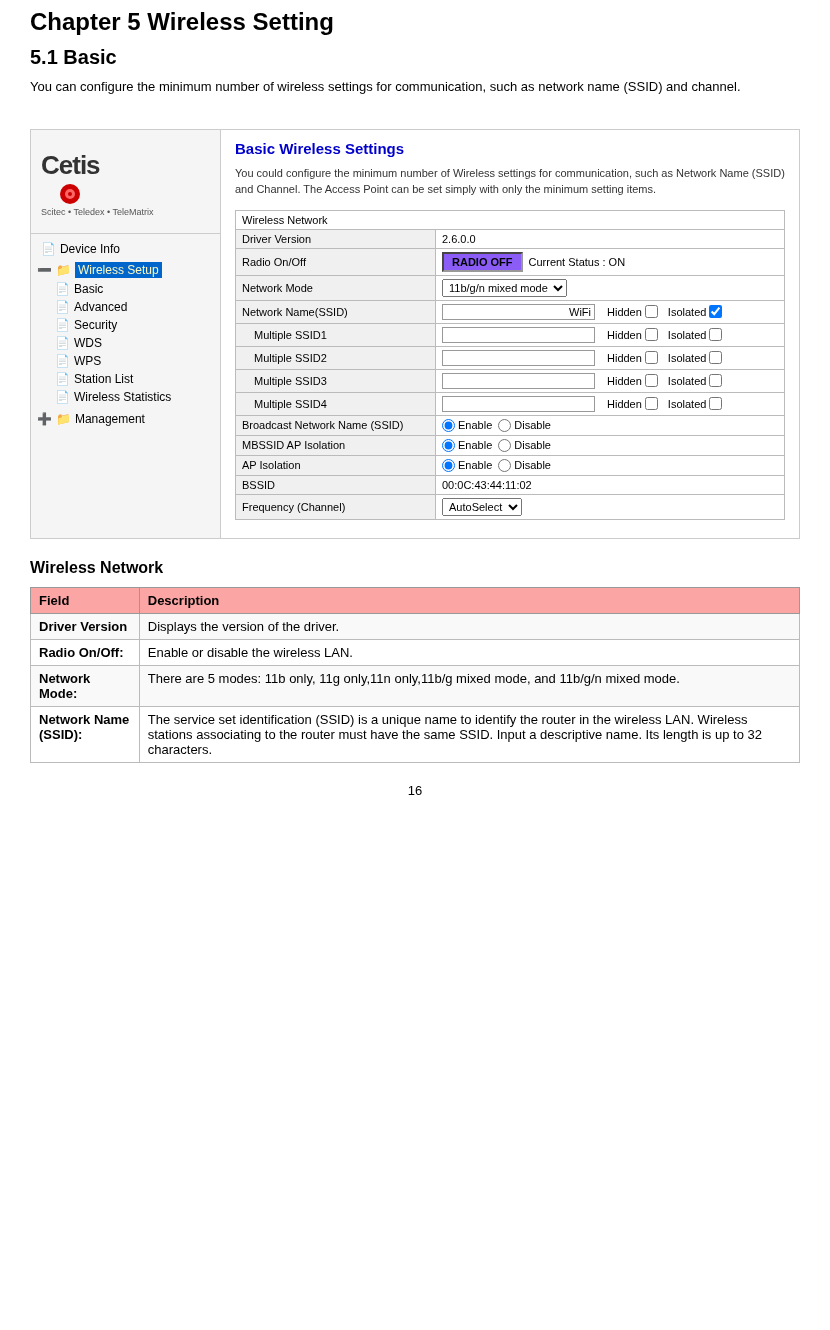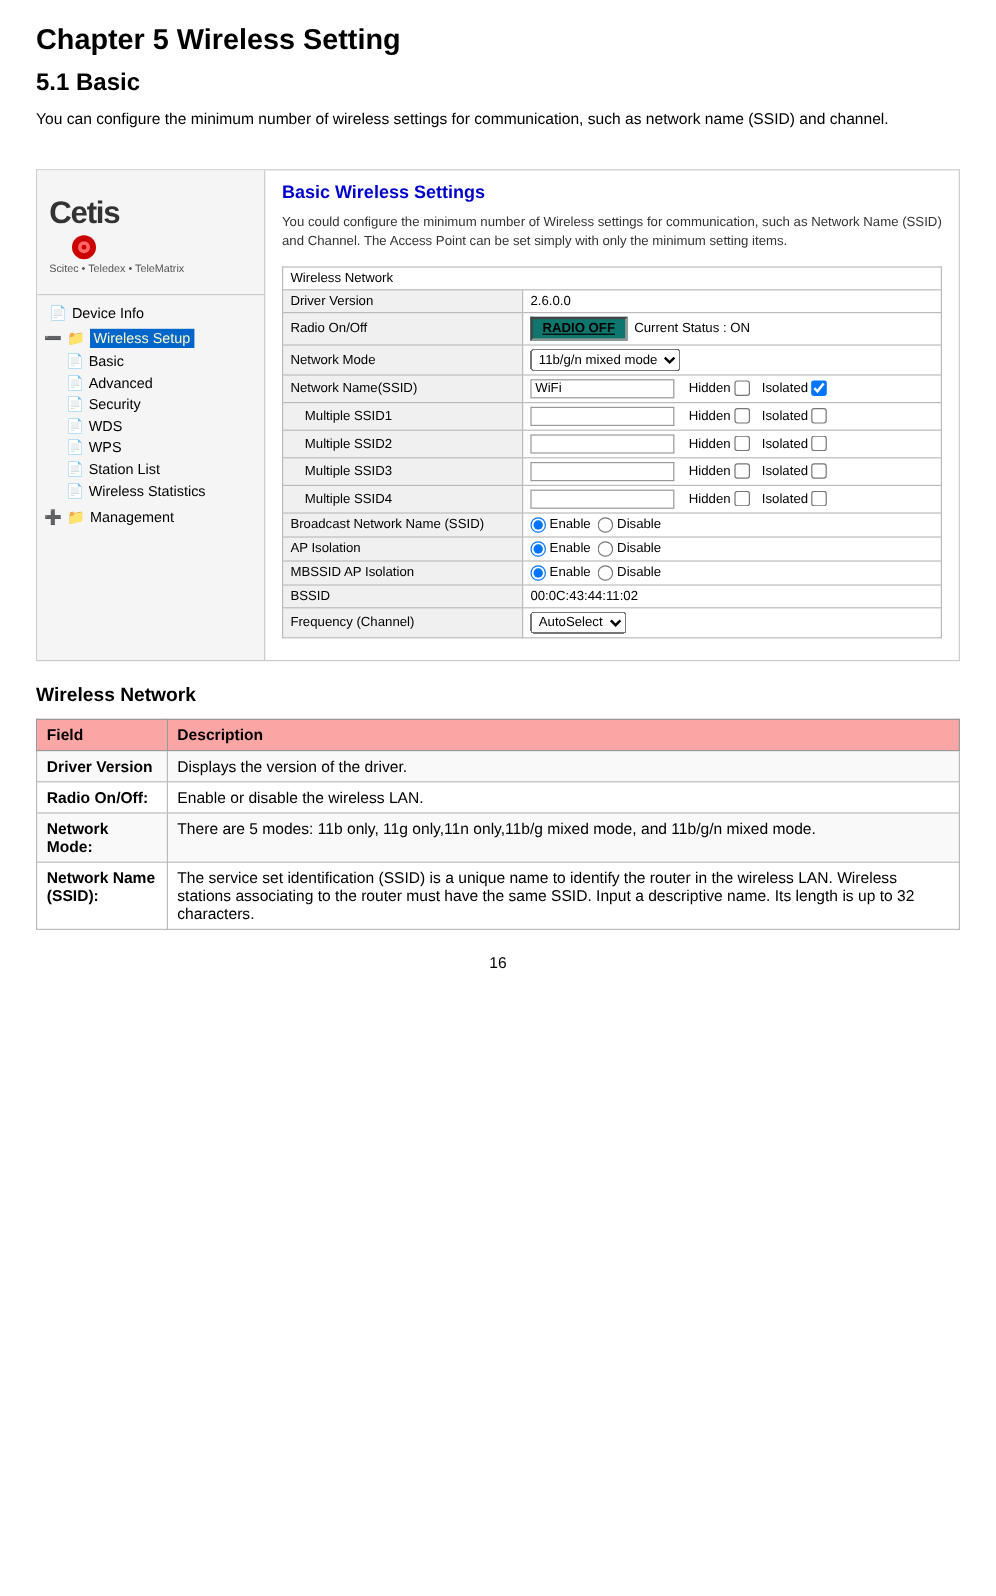--- a/index.html
+++ b/index.html
@@ -1,18 +1,18 @@
 <!DOCTYPE html>
 <html><head>
   <meta charset="utf-8">
   <style>
     * { box-sizing: border-box; margin: 0; padding: 0; }
     body { font-family: Arial, sans-serif; font-size: 13px; background: #fff; color: #000; width: 830px; min-height: 1330px; }
 
-    .page { padding: 20px 30px; }
+    .page { padding: 8px 30px; }
 
     h1 { font-size: 24px; font-weight: bold; margin-bottom: 10px; }
     h2 { font-size: 20px; font-weight: bold; margin-bottom: 8px; }
     .intro-text { font-size: 13px; margin-bottom: 32px; line-height: 1.5; }
 
     .main-layout { display: flex; gap: 0; border: 1px solid #ccc; margin-bottom: 20px; }
 
     .sidebar { width: 190px; min-width: 190px; background: #f5f5f5; border-right: 1px solid #ccc; padding: 8px 0; font-size: 12px; }
     .sidebar-logo { padding: 8px 10px 12px 10px; border-bottom: 1px solid #ccc; margin-bottom: 6px; }
     .sidebar-item { padding: 2px 8px 2px 10px; cursor: pointer; display: flex; align-items: center; gap: 4px; }
@@ -24,24 +24,24 @@
     .content { flex: 1; padding: 10px 14px; }
     .content-title { color: #0000cc; font-size: 15px; font-weight: bold; margin-bottom: 8px; }
     .content-desc { font-size: 11px; margin-bottom: 12px; line-height: 1.5; color: #333; }
 
     .wireless-table { width: 100%; border-collapse: collapse; font-size: 11px; margin-bottom: 8px; }
     .wireless-table tr td { border: 1px solid #bbb; padding: 3px 6px; vertical-align: middle; }
     .wireless-table .label-col { width: 200px; background: #f0f0f0; }
     .field-row { display: flex; align-items: center; gap: 6px; }
     .radio-btn { font-size: 11px; display: flex; align-items: center; gap: 3px; }
 
-    .btn-radio-off { background: #0f766e; border: 2px inset #999; padding: 2px 8px; font-size: 11px; font-weight: bold; text-decoration: underline; }
+    .btn-radio-off { background: #8b5cf6; border: 2px inset #999; padding: 2px 8px; font-size: 11px; font-weight: bold; }
 
     select.small-select { font-size: 11px; padding: 1px 2px; }
-    input.text-input { border: 1px solid #999; font-size: 11px; padding: 1px 3px; width: 120px; }
+    input.text-input { border: 1px solid #999; font-size: 11px; padding: 1px 3px; width: 153px; text-align: right; }
 
     .check-group { display: flex; align-items: center; gap: 10px; font-size: 11px; margin-left: 6px; }
     .check-item { display: flex; align-items: center; gap: 3px; }
 
     
     .desc-section { margin-top: 20px; }
     .desc-section h3 { font-size: 16px; font-weight: bold; margin-bottom: 10px; }
     .desc-table { width: 100%; border-collapse: collapse; font-size: 13px; }
     .desc-table th { background: #fca5a5; font-weight: bold; padding: 5px 8px; border: 1px solid #999; text-align: left; }
     .desc-table td { border: 1px solid #bbb; padding: 5px 8px; vertical-align: top; }
@@ -275,42 +275,42 @@
                 <input type="radio" name="broadcast" checked="" style=""> Enable
               </label>
               <label class="radio-btn">
                 <input type="radio" name="broadcast" style=""> Disable
               </label>
             </div>
           </td>
         </tr>
 
         <tr>
+          <td class="label-col">MBSSID AP Isolation</td>
+          <td>
+            <div class="field-row">
+              <label class="radio-btn">
+                <input type="radio" name="mbssid" checked="" style=""> Enable
+              </label>
+              <label class="radio-btn">
+                <input type="radio" name="mbssid" style=""> Disable
+              </label>
+            </div>
+          </td>
+        </tr>
+
+        <tr>
           <td class="label-col">AP Isolation</td>
           <td>
             <div class="field-row">
               <label class="radio-btn">
                 <input type="radio" name="apiso" checked="" style=""> Enable
               </label>
               <label class="radio-btn">
                 <input type="radio" name="apiso" style=""> Disable
-              </label>
-            </div>
-          </td>
-        </tr>
-
-        <tr>
-          <td class="label-col">MBSSID AP Isolation</td>
-          <td>
-            <div class="field-row">
-              <label class="radio-btn">
-                <input type="radio" name="mbssid" checked="" style=""> Enable
-              </label>
-              <label class="radio-btn">
-                <input type="radio" name="mbssid" style=""> Disable
               </label>
             </div>
           </td>
         </tr>
 
         <tr>
           <td class="label-col">BSSID</td>
           <td>00:0C:43:44:11:02</td>
         </tr>
 

